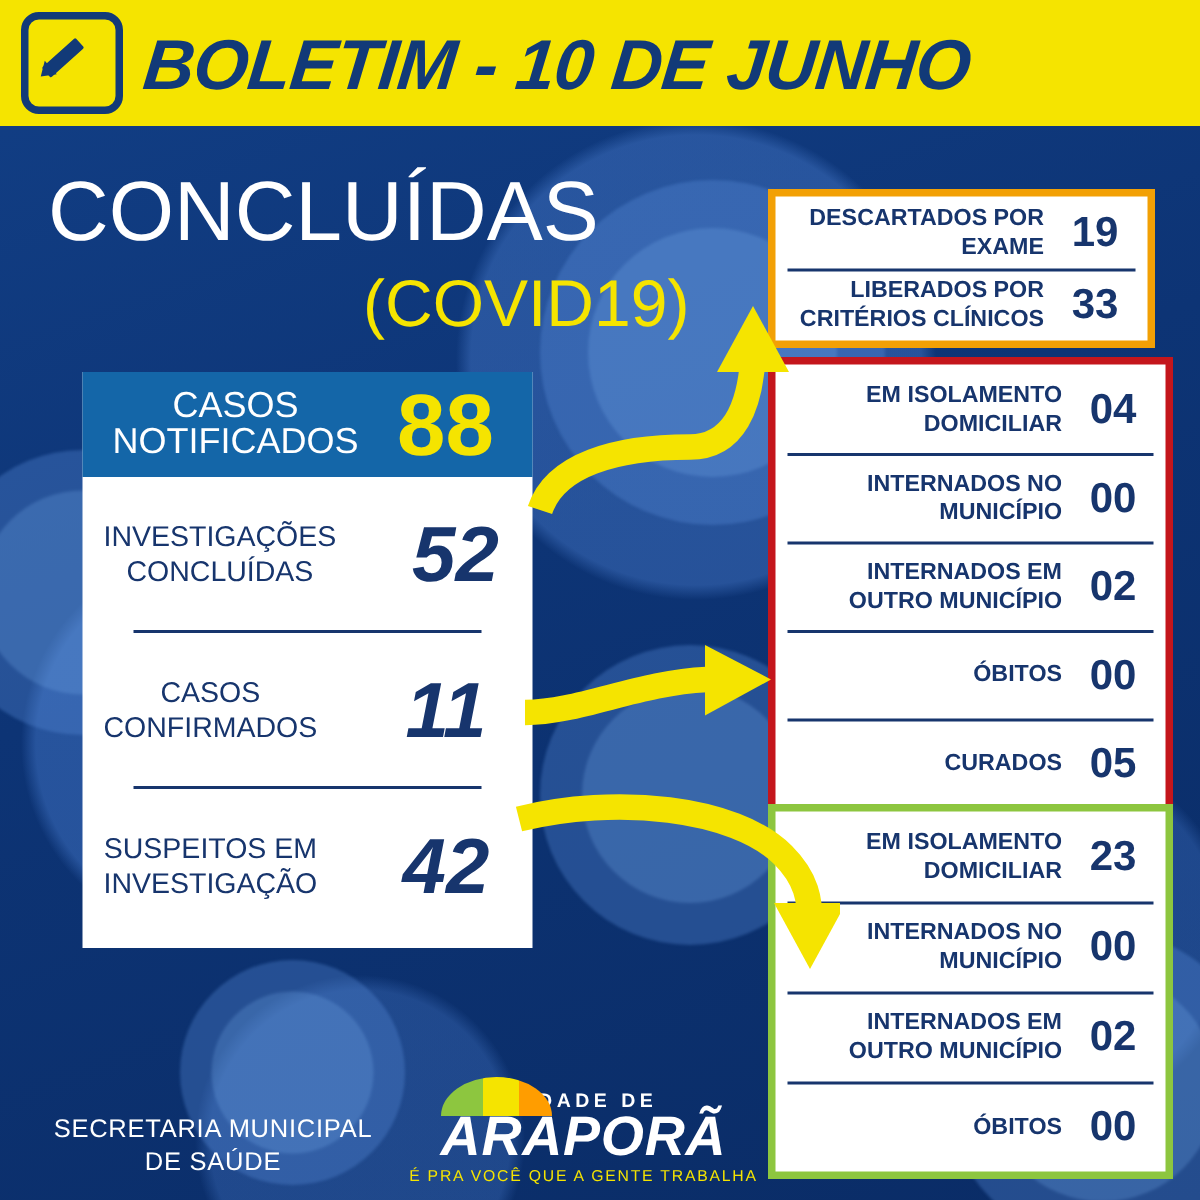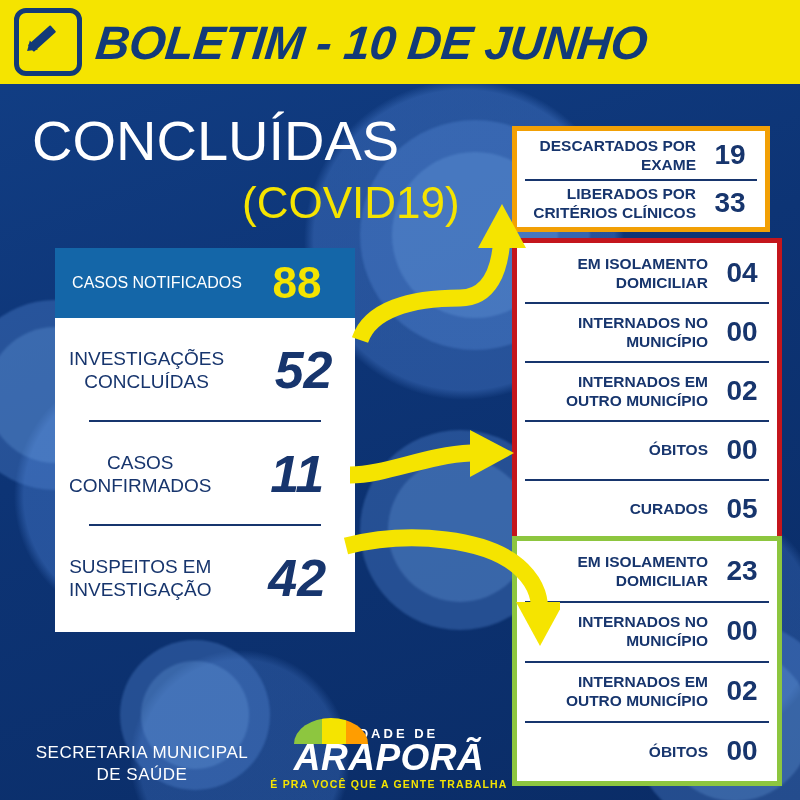--- a/index.html
+++ b/index.html
@@ -130,28 +130,28 @@
     height: 70px;
     background: #1466a8;
     display: flex;
     align-items: center;
     padding: 0 12px 0 14px;
     box-sizing: border-box;
   }
   .left-card-head .lbl {
     flex: 1;
     color: #ffffff;
-    font-size: 16px;
+    font-size: 24px;
     line-height: 24px;
     text-align: center;
     padding-right: 6px;
   }
   .left-card-head .num {
     color: #f5e400;
-    font-size: 44px;
+    font-size: 58px;
     font-weight: bold;
     width: 92px;
     text-align: center;
   }
   .left-row {
     height: 104px;
     display: flex;
     align-items: center;
     padding: 0 12px 0 14px;
     box-sizing: border-box;
@@ -258,21 +258,21 @@
     color: #ffffff;
     font-size: 37px;
     font-weight: bold;
     font-style: italic;
     letter-spacing: 0.5px;
     line-height: 38px;
   }
   .logo-sub {
     color: #f5e400;
     font-size: 10.5px;
-    font-weight: bold;
+    font-weight: normal;
     letter-spacing: 1.2px;
     margin-top: 1px;
   }
   .logo-swoosh {
     position: absolute;
     left: 36px;
     top: -8px;
     width: 74px;
     height: 26px;
     border-radius: 50% 50% 0 0 / 100% 100% 0 0;

